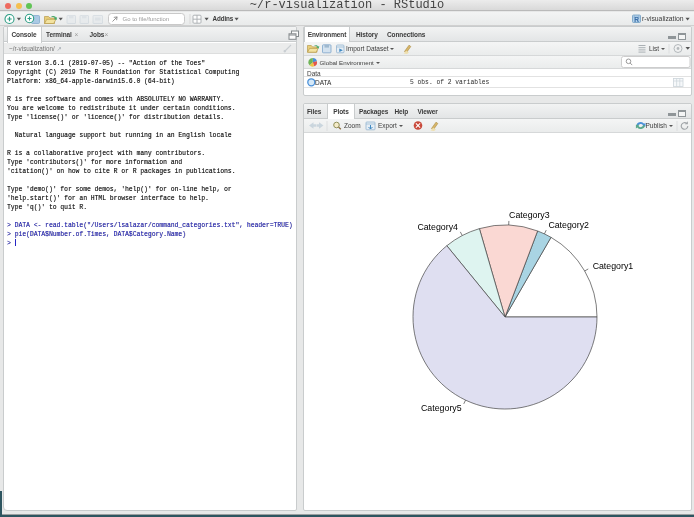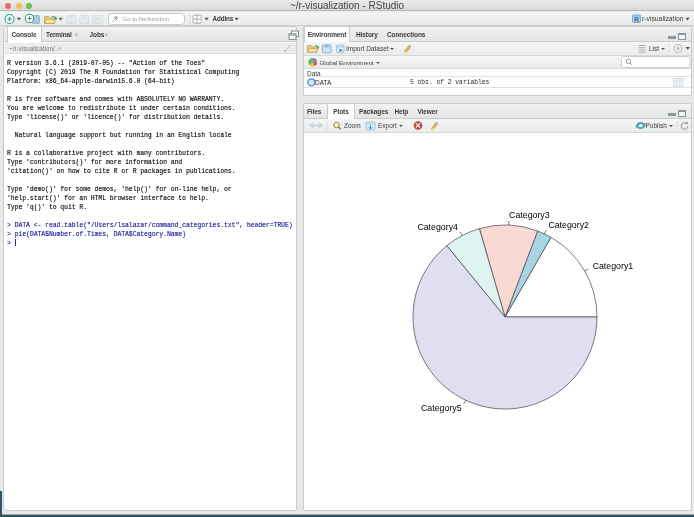--- a/index.html
+++ b/index.html
@@ -4,21 +4,21 @@
 <style>
   * { margin:0; padding:0; box-sizing:border-box; }
   html,body { width:694px; height:517px; overflow:hidden; }
   body { font-family:"Liberation Sans", sans-serif; background:#e7e8e8; position:relative; }
   .abs { position:absolute; }
   .mono { font-family:"Liberation Mono", monospace; }
 
   
   #titlebar { left:0; top:0; width:694px; height:11px;
     background:linear-gradient(#ececec,#d9d9d9); border-bottom:1px solid #bababa; }
-  #titlebar .title { width:100%; text-align:center; font-size:10px; color:#444; line-height:11px; }
+  #titlebar .title { width:100%; text-align:center; font-size:12px; color:#444; line-height:11px;font-family:Liberation Mono, monospace; }
   .light { position:absolute; width:6px; height:6px; border-radius:50%; top:3px; }
 
   
   #maintb { left:0; top:12px; width:694px; height:14px;
     background:linear-gradient(#f3f4f4,#e9ebeb); border-bottom:1px solid #d0d0d0; }
   .caret { display:inline-block; width:0; height:0; border-left:2.2px solid transparent;
     border-right:2.2px solid transparent; border-top:2.8px solid #555; vertical-align:1px; }
 
   
   .pane { background:#fff; border:1px solid #c9cccd; border-radius:2px; }

